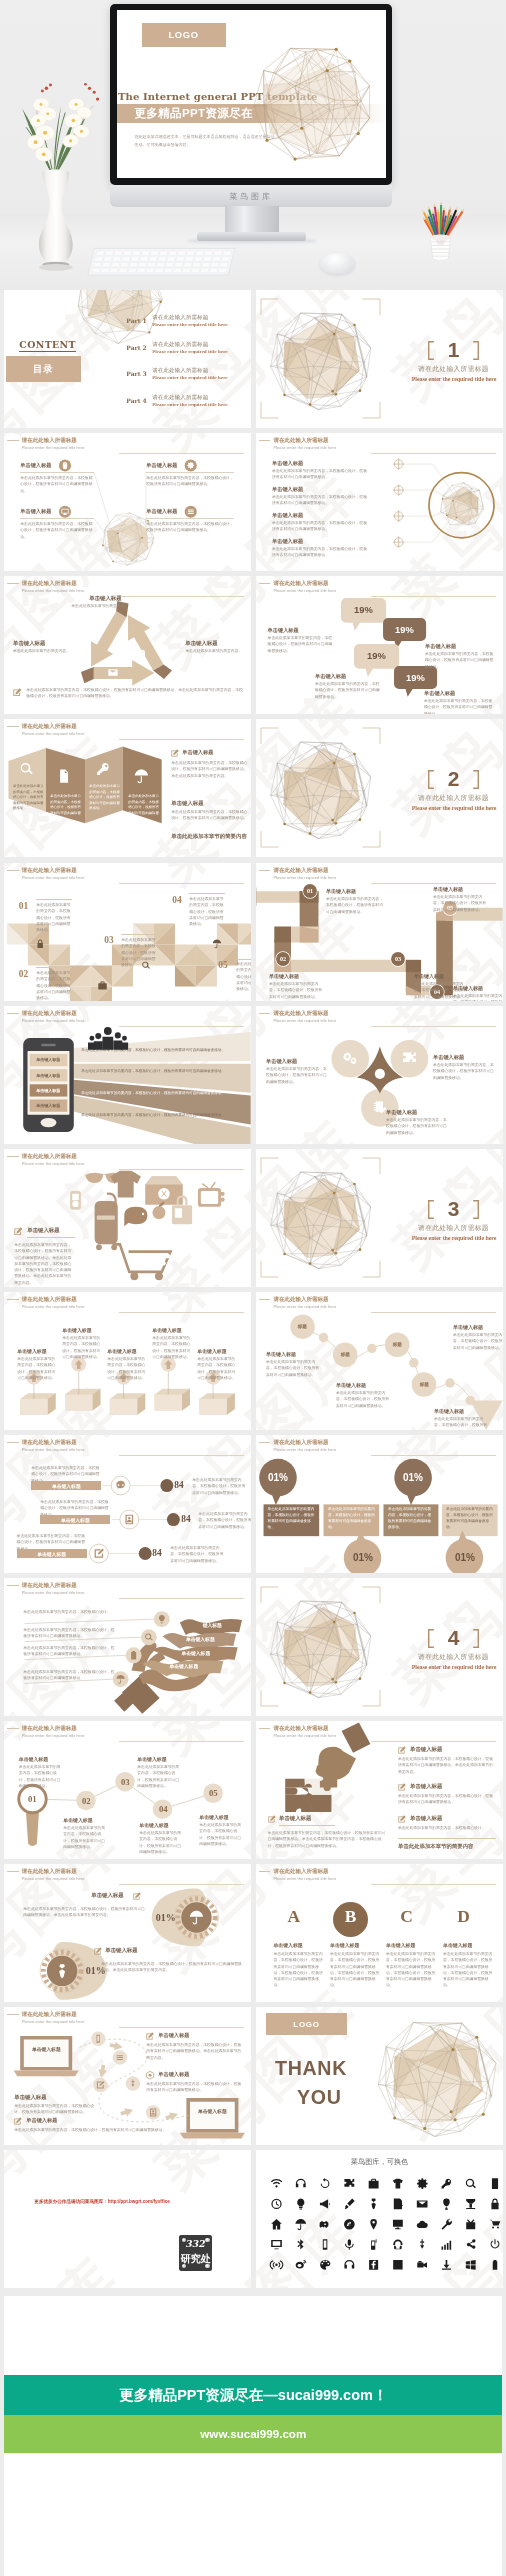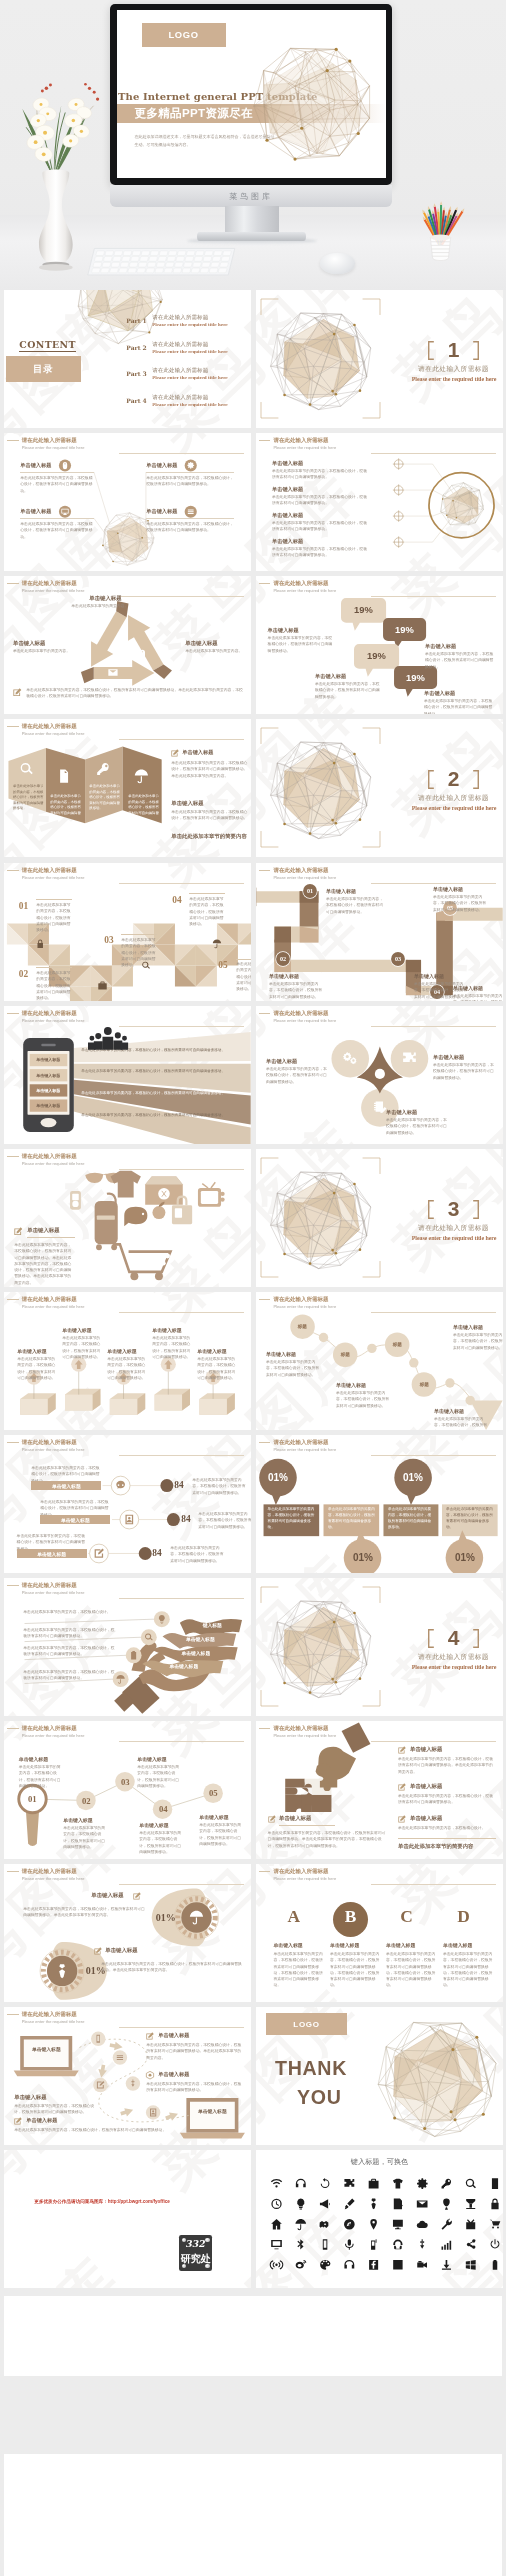--- a/index.html
+++ b/index.html
@@ -2590,21 +2590,21 @@
       </div>
       <div class="slide" style="left: 256px; top: 2150px;">
         <div class="wmclip">
           <div style="position: absolute; left: -256px; top: -2150px; width: 507px; height: 2576px;">
             <div class="wmt" style="left: 369px; top: 1999px;">菜鸟图库</div>
             <div class="wmt" style="left: 130px; top: 2050px;">菜鸟图库</div>
             <div class="wmt" style="left: 369px; top: 2216px;">菜鸟图库</div>
             <div class="wmt" style="left: 130px; top: 2267px;">菜鸟图库</div>
           </div>
         </div>
-        <div style="position: absolute; left: 0px; top: 7.2px; width: 247px; text-align: center; font-size: 7.2px; color: rgb(102, 102, 102);">键入标题，可换色</div>
+        <div style="position: absolute; left: 0px; top: 7.2px; width: 247px; text-align: center; font-size: 7.2px; color: rgb(102, 102, 102);">菜鸟图库，可换色</div>
         <svg viewBox="0 0 316 150" width="229" height="109" style="position: absolute; left: 10px; top: 23px; overflow: visible;">
           <g transform="translate(6,6) scale(0.7083333333333334)">
             <path d="M12 19.6a2.2 2.2 0 100-4.4 2.2 2.2 0 000 4.4zM12 11c2.1 0 4 .9 5.3 2.3l1.8-1.8A10 10 0 0012 8.4a10 10 0 00-7.1 3.1l1.8 1.8A7.2 7.2 0 0112 11zm0-5.6c3.6 0 6.9 1.5 9.2 3.9l1.8-1.8A15.2 15.2 0 0012 2.8 15.2 15.2 0 001 7.5l1.8 1.8A12.7 12.7 0 0112 5.4z" fill="#1d1d1d"></path>
           </g>
           <g transform="translate(39.5,6) scale(0.7083333333333334)">
             <path d="M12 2.4A9.6 9.6 0 002.4 12v7.2h4.8V12H4.8a7.2 7.2 0 0114.4 0h-2.4v7.2h4.8V12A9.6 9.6 0 0012 2.4z" fill="#1d1d1d"></path>
           </g>
           <g transform="translate(73,6) scale(0.7083333333333334)">
             <path d="M12 3.6V.8L7.6 4.6 12 8.4V5.6a6.4 6.4 0 11-6.4 6.4H3.6A8.4 8.4 0 1012 3.6z" fill="#1d1d1d"></path>
           </g>
@@ -2747,17 +2747,23 @@
             <path d="M2.4 5.6l8-1.2v7.2h-8zm9.6-1.4l9.6-1.4v8.8H12zM2.4 12.8h8V20l-8-1.2zm9.6 0h9.6v8.8L12 20.4z" fill="#1d1d1d"></path>
           </g>
           <g transform="translate(307.5,118) scale(0.7083333333333334)">
             <path d="M9.2 2.4h5.6v2.4h1.6v16.8H7.6V4.8h1.6zm-.4 4.8h6.4v1.8H8.8zm0 3.2h6.4v1.8H8.8zm0 3.2h6.4v1.8H8.8zm0 3.2h6.4v1.8H8.8z" fill="#1d1d1d"></path>
           </g>
         </svg>
       </div>
     </div>
 
   <div class="botwhite" style="top:2296px;height:80px;"></div>
+  <div class="banner-teal" style="top:2375px;height:40px;">
+    <div class="txt" style="line-height:40px;">更多精品PPT资源尽在—sucai999.com！</div>
+  </div>
+  <div class="banner-green" style="top:2415px;height:38px;">
+    <div class="txt" style="line-height:38px;">www.sucai999.com</div>
+  </div>
   <div class="botwhite" style="top:2454px;height:122px;"></div>
 
   <div class="wm"></div>
 </div>
 
 
 </body></html>

